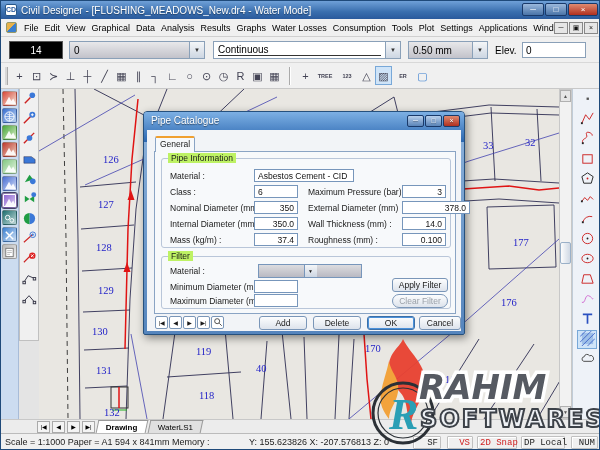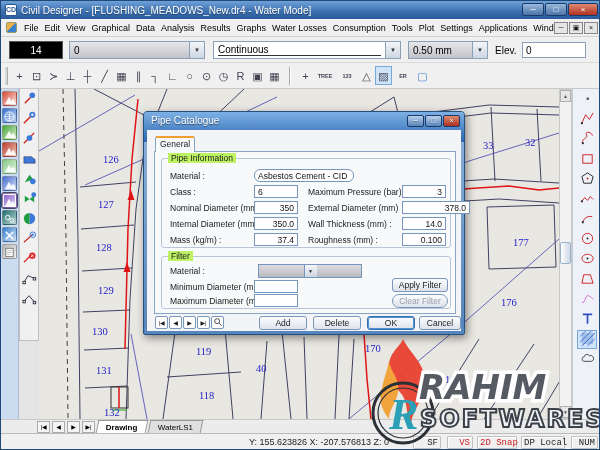--- a/index.html
+++ b/index.html
@@ -458,21 +458,21 @@
         <div class="dlg-btn close">×</div>
       </div>
     </div>
     <div class="dlg-body">
       <div class="tab">General</div>
       <div class="tabpage">
 
         <div class="group" style="left:6px;top:6px;width:290px;height:90px;">
           <span class="legend">Pipe Information</span>
           <span class="flabel" style="left:8px;top:12px;">Material :</span>
-          <input class="fld" style="left: 92px; top: 10px; width: 100px; border-radius: 6px;" readonly="" value="Asbestos Cement - CID">
+          <input class="fld" style="left: 92px; top: 10px; width: 100px;" readonly="" value="Asbestos Cement - CID">
           <span class="flabel" style="left:8px;top:28px;">Class :</span>
           <input class="fld" style="left: 92px; top: 26px; width: 44px;" readonly="" value="6">
           <span class="flabel" style="left:146px;top:28px;">Maximum Pressure (bar)</span>
           <input class="fld num" style="left: 240px; top: 26px; width: 44px;" readonly="" value="3">
           <span class="flabel" style="left:8px;top:44px;">Nominal Diameter (mm)</span>
           <input class="fld num" style="left: 92px; top: 42px; width: 44px;" readonly="" value="350">
           <span class="flabel" style="left:146px;top:44px;">External Diameter (mm)</span>
           <input class="fld num" style="left: 240px; top: 42px; width: 68px;" readonly="" value="378.0">
           <span class="flabel" style="left:8px;top:60px;">Internal Diameter (mm)</span>
           <input class="fld num" style="left: 92px; top: 58px; width: 44px;" readonly="" value="350.0">
@@ -523,20 +523,21 @@
     <div class="tnav">◀</div>
     <div class="tnav">▶</div>
     <div class="tnav">▶|</div>
     <span id="sheet-tabs" style="display:flex;">
         <div class="sheet active"><span>Drawing</span></div>
         <div class="sheet"><span>WaterLS1</span></div>
       </span>
   </div>
 
   <div class="statusbar">
+    <div class="st-seg" style="left:4px;">Scale = 1:1000  Paper = A1 594 x 841mm  Memory :</div>
     <div class="st-seg" style="left:248px;">Y: 155.623826 X: -207.576813 Z: 0</div>
     <div class="st-seg st-box" style="left:412px;width:28px;">SF</div>
     <div class="st-seg st-box red" style="left:446px;width:26px;">VS</div>
     <div class="st-seg st-box red" style="left:476px;width:40px;">2D Snap</div>
     <div class="st-seg st-box" style="left:520px;width:44px;">DP Local</div>
     <div class="st-seg st-box" style="left:570px;width:27px;">NUM</div>
   </div>
 
   <div class="watermark">
     <svg width="236" height="112" viewBox="0 0 236 112" style="position:absolute;left:0;top:0;">

